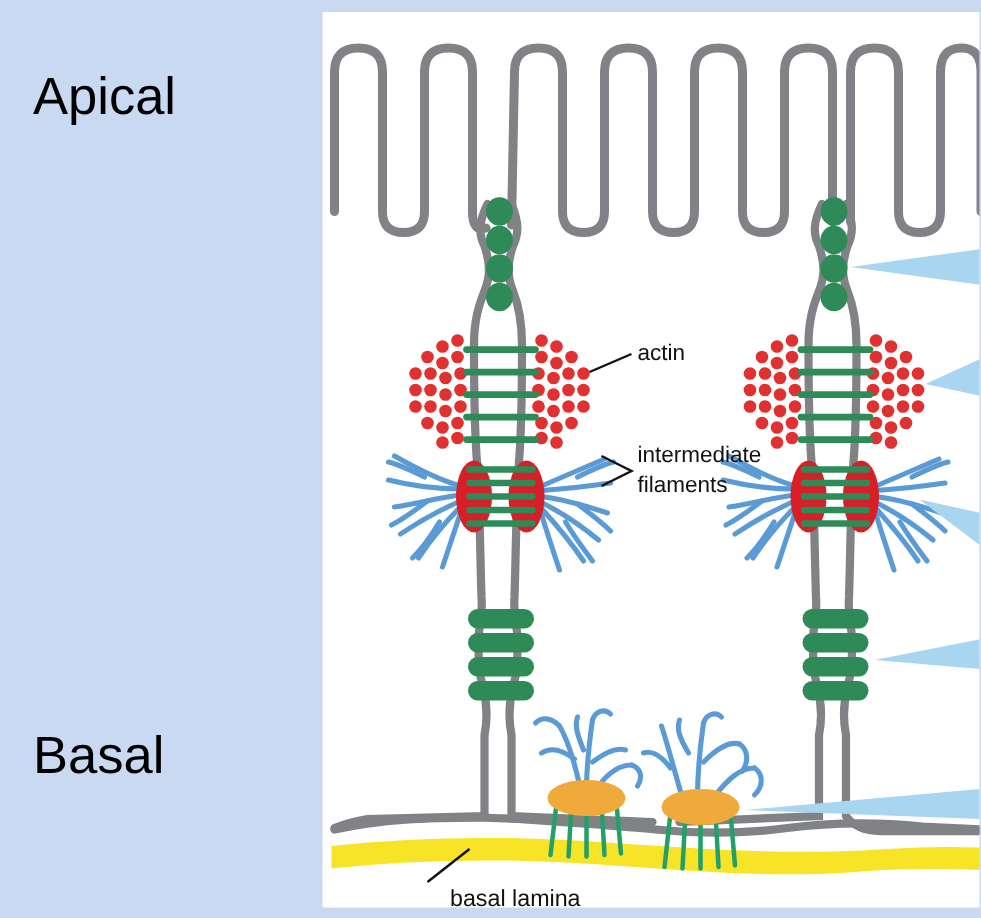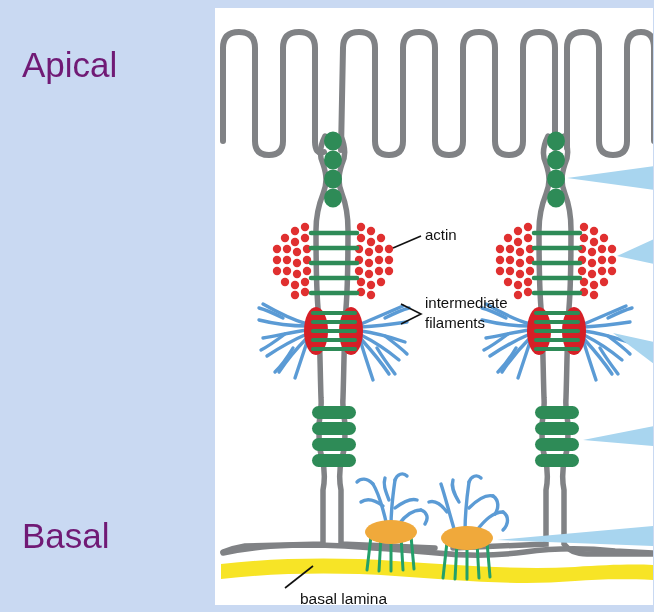--- a/index.html
+++ b/index.html
@@ -7,27 +7,27 @@
     width:654px;height:612px;overflow:hidden;
     background:#c9d9f2;
     font-family:"Liberation Sans", sans-serif;
     position:relative;
   }
   #root{position:absolute;inset:0;}
   .label-apical,.label-basal{
     position:absolute;
     left:22px;
     font-size:35px;
-    color:#701a75;
+    color:#000000;
     letter-spacing:0px;
     font-family:"Liberation Sans", sans-serif;
     white-space:nowrap;
   }
   .label-apical{top:45px;}
-  .label-basal{top:516px;}
+  .label-basal{top:484px;}
   #panel{
     position:absolute;
     left:215px;top:8px;
     width:438px;height:597px;
     background:#ffffff;
     overflow:hidden;
   }
   #panel svg{display:block;}
   .diag-text{
     font-family:"Liberation Sans", sans-serif;

